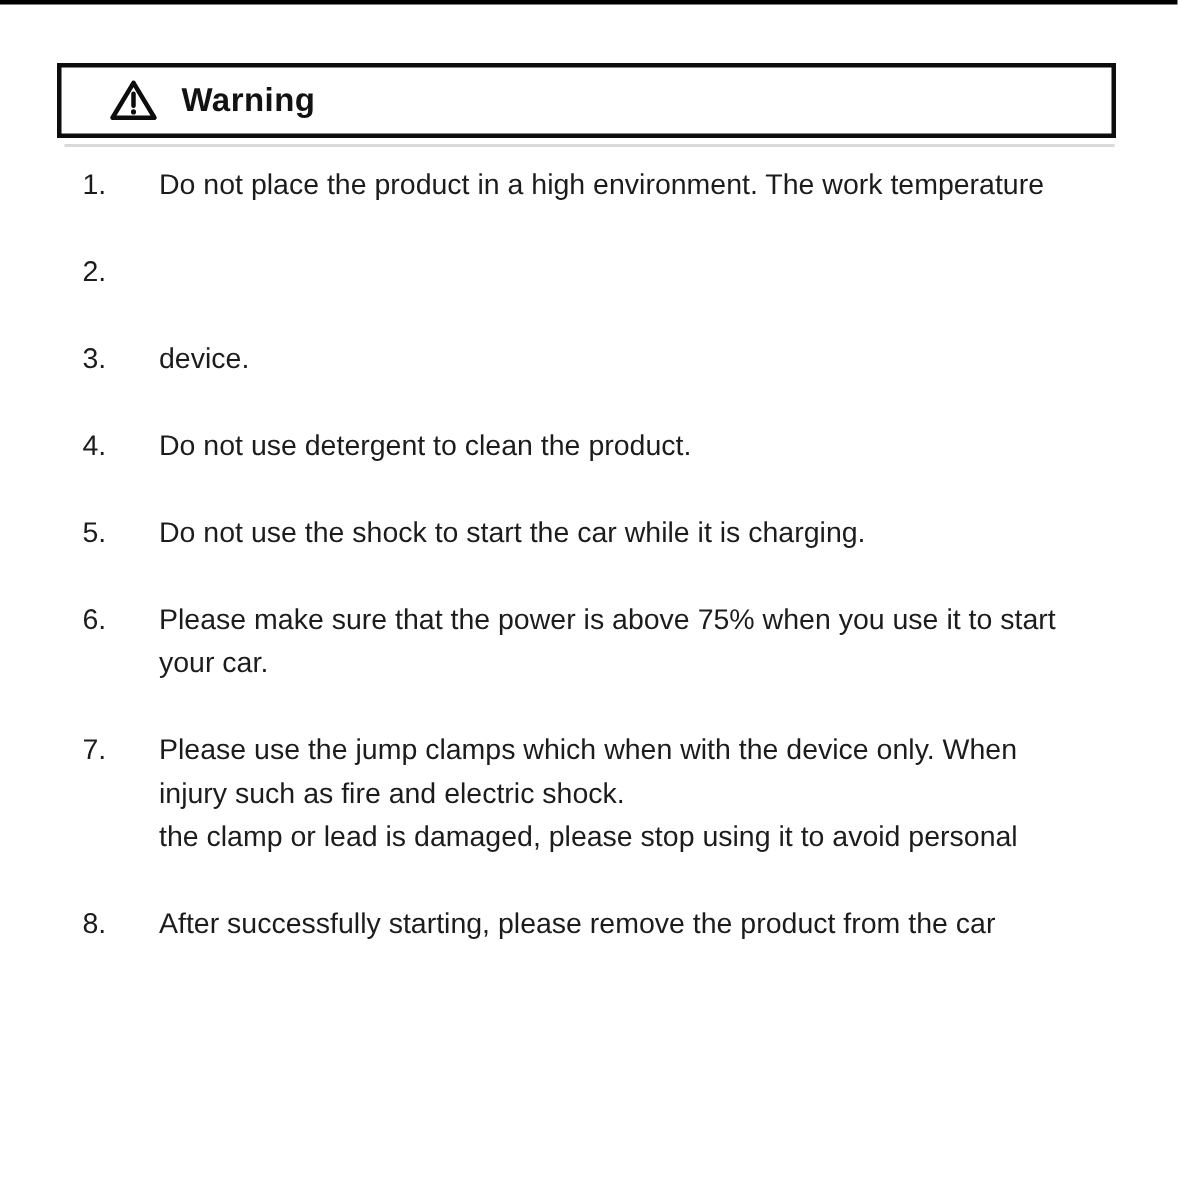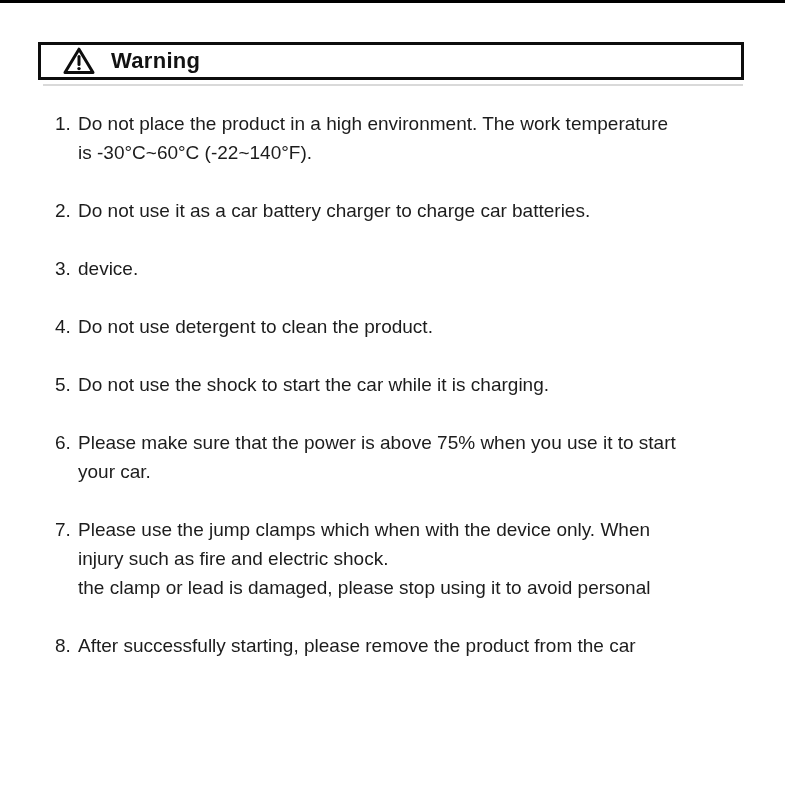--- a/index.html
+++ b/index.html
@@ -20,27 +20,27 @@
     top: 0; left: 0;
     width: 785px;
     height: 3px;
     background: #000000;
   }
   .warning-box {
     position: absolute;
     top: 42px;
     left: 38px;
     width: 706px;
-    height: 38px;
+    height: 50px;
     box-sizing: border-box;
     border: 3px solid #0d0d0d;
     background: #ffffff;
     display: flex;
     align-items: center;
-    padding-left: 21px;
+    padding-left: 31px;
   }
   .warning-box::after {
     content: "";
     position: absolute;
     left: 2px;
     right: -2px;
     bottom: -9px;
     height: 2px;
     background: #d9d9d9;
   }
@@ -77,20 +77,21 @@
   .item-number {
     flex: none;
     width: 23px;
   }
   .item-lines {
     display: block;
   }
   .item-line {
     display: block;
     white-space: nowrap;
+    margin-left: 28px;
   }
 </style>
 </head>
 <body>
 
 <div class="top-edge"></div>
 
 <div class="warning-box">
   <span class="warning-icon">
     <svg width="34" height="30" viewBox="0 0 34 30" aria-hidden="true">
@@ -100,28 +101,24 @@
     </svg>
   </span>
   <span class="warning-title">Warning</span>
 </div>
 
 <ol class="warning-list">
   <li class="warning-item">
     <span class="item-number">1.</span>
     <span class="item-lines">
       <span class="item-line">Do not place the product in a high environment. The work temperature</span>
-      <span class="item-line">is -30°C~60°C (-22~140°F).</span>
     </span>
   </li>
   <li class="warning-item">
     <span class="item-number">2.</span>
-    <span class="item-lines">
-      <span class="item-line">Do not use it as a car battery charger to charge car batteries.</span>
-    </span>
   </li>
   <li class="warning-item">
     <span class="item-number">3.</span>
     <span class="item-lines">
       <span class="item-line">device.</span>
     </span>
   </li>
   <li class="warning-item">
     <span class="item-number">4.</span>
     <span class="item-lines">

